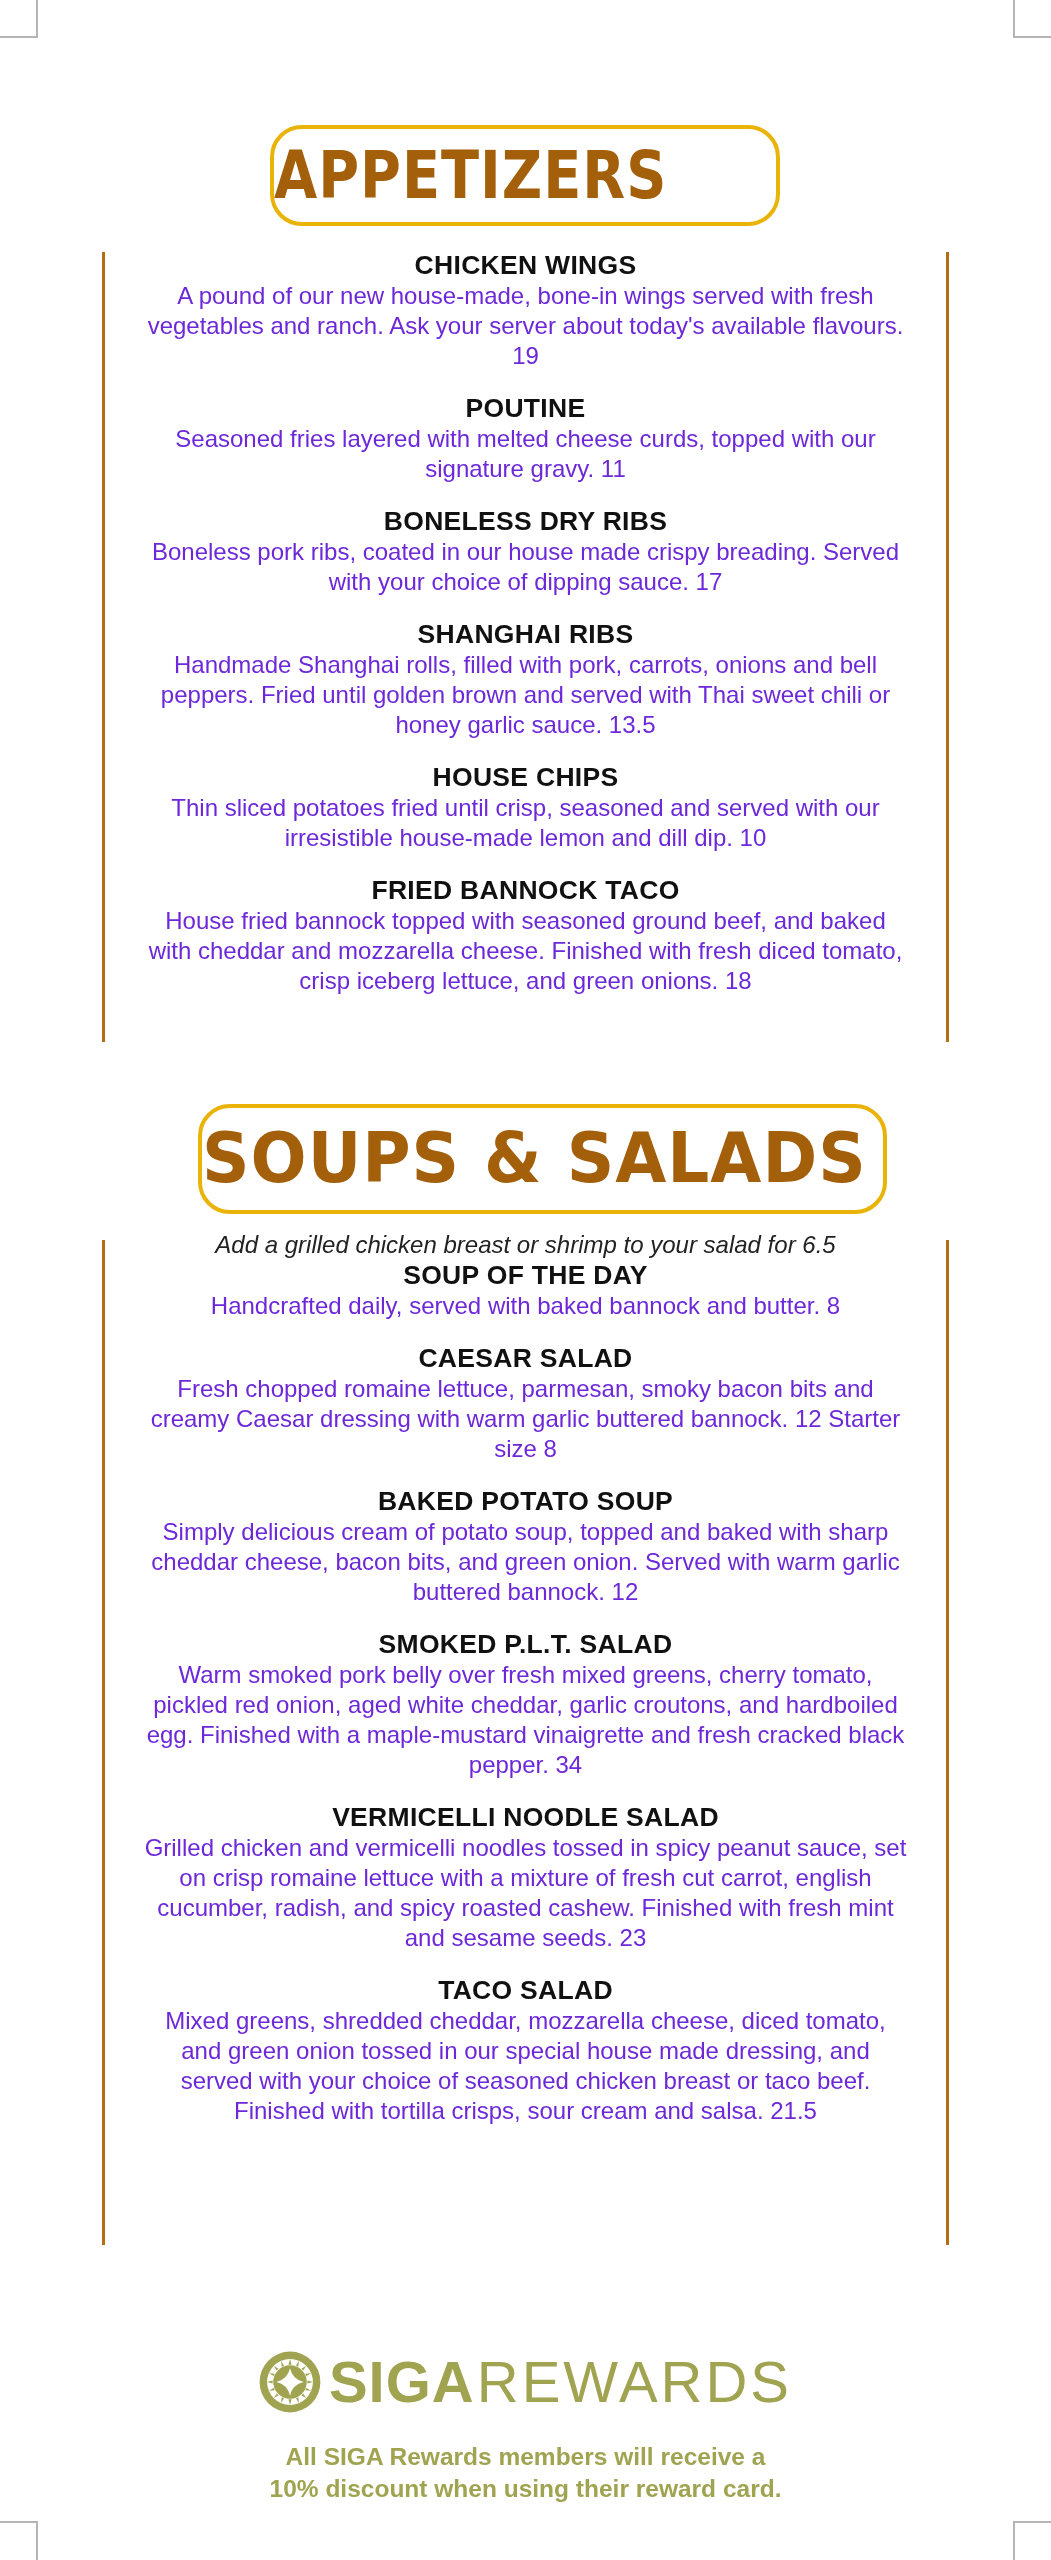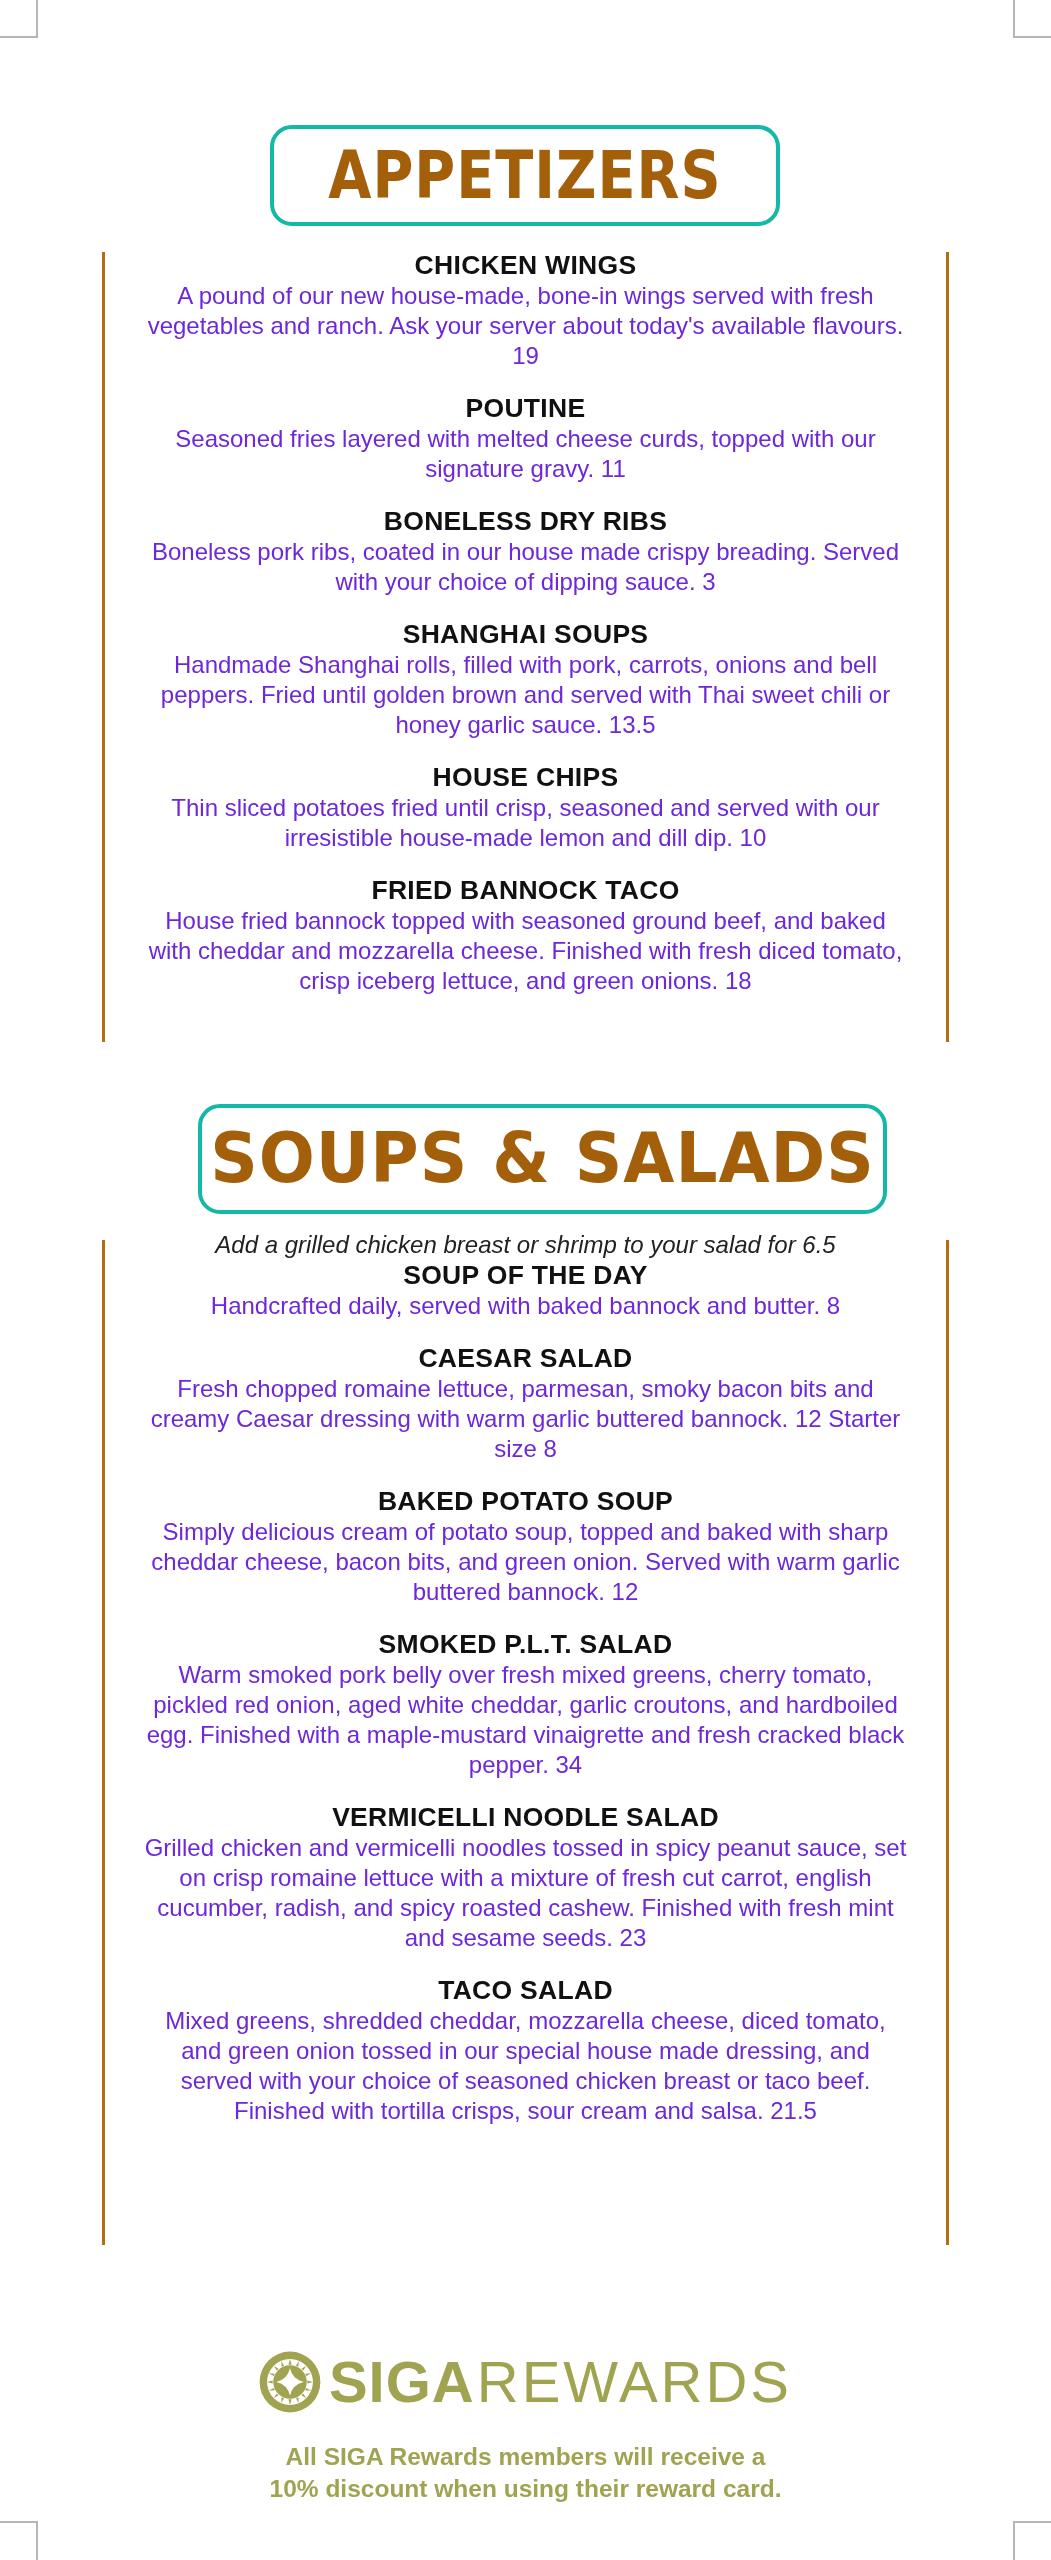--- a/index.html
+++ b/index.html
@@ -22,25 +22,25 @@
       border-width: 0;
     }
     .crop.tl { left: 0; top: 0; width: 36px; height: 36px; border-right-width: 2px; border-bottom-width: 2px; }
     .crop.tr { right: 0; top: 0; width: 36px; height: 36px; border-left-width: 2px; border-bottom-width: 2px; }
     .crop.bl { left: 0; bottom: 0; width: 36px; height: 37px; border-right-width: 2px; border-top-width: 2px; }
     .crop.br { right: 0; bottom: 0; width: 36px; height: 37px; border-left-width: 2px; border-top-width: 2px; }
 
     .section-header {
       position: absolute;
       box-sizing: border-box;
-      border: 4px solid #14b8a6;
-      border-radius: 22px;
+      border: 4px solid #eab308;
+      border-radius: 32px;
       display: flex;
       align-items: center;
-      justify-content: center;
+      justify-content: flex-start;
       background: #fff;
     }
     .section-header .title {
       font-family: "DejaVu Sans", "Liberation Sans", sans-serif;
       font-weight: 900;
       color: #a45f0a;
       letter-spacing: 1px;
       line-height: 1;
       transform: scaleY(1.05);
     }
@@ -152,24 +152,24 @@
   <div class="item">
     <div class="item-name">CHICKEN WINGS</div>
     <div class="item-desc">A pound of our new house-made, bone-in wings served with fresh vegetables and ranch. Ask your server about today's available flavours. 19</div>
   </div>
   <div class="item">
     <div class="item-name">POUTINE</div>
     <div class="item-desc">Seasoned fries layered with melted cheese curds, topped with our signature gravy. 11</div>
   </div>
   <div class="item">
     <div class="item-name">BONELESS DRY RIBS</div>
-    <div class="item-desc">Boneless pork ribs, coated in our house made crispy breading. Served with your choice of dipping sauce. 3</div>
-  </div>
-  <div class="item">
-    <div class="item-name">SHANGHAI SOUPS</div>
+    <div class="item-desc">Boneless pork ribs, coated in our house made crispy breading. Served with your choice of dipping sauce. 17</div>
+  </div>
+  <div class="item">
+    <div class="item-name">SHANGHAI RIBS</div>
     <div class="item-desc">Handmade Shanghai rolls, filled with pork, carrots, onions and bell peppers. Fried until golden brown and served with Thai sweet chili or honey garlic sauce. 13.5</div>
   </div>
   <div class="item">
     <div class="item-name">HOUSE CHIPS</div>
     <div class="item-desc">Thin sliced potatoes fried until crisp, seasoned and served with our irresistible house-made lemon and dill dip. 10</div>
   </div>
   <div class="item">
     <div class="item-name">FRIED BANNOCK TACO</div>
     <div class="item-desc">House fried bannock topped with seasoned ground beef, and baked with cheddar and mozzarella cheese. Finished with fresh diced tomato, crisp iceberg lettuce, and green onions. 18</div>
   </div>

